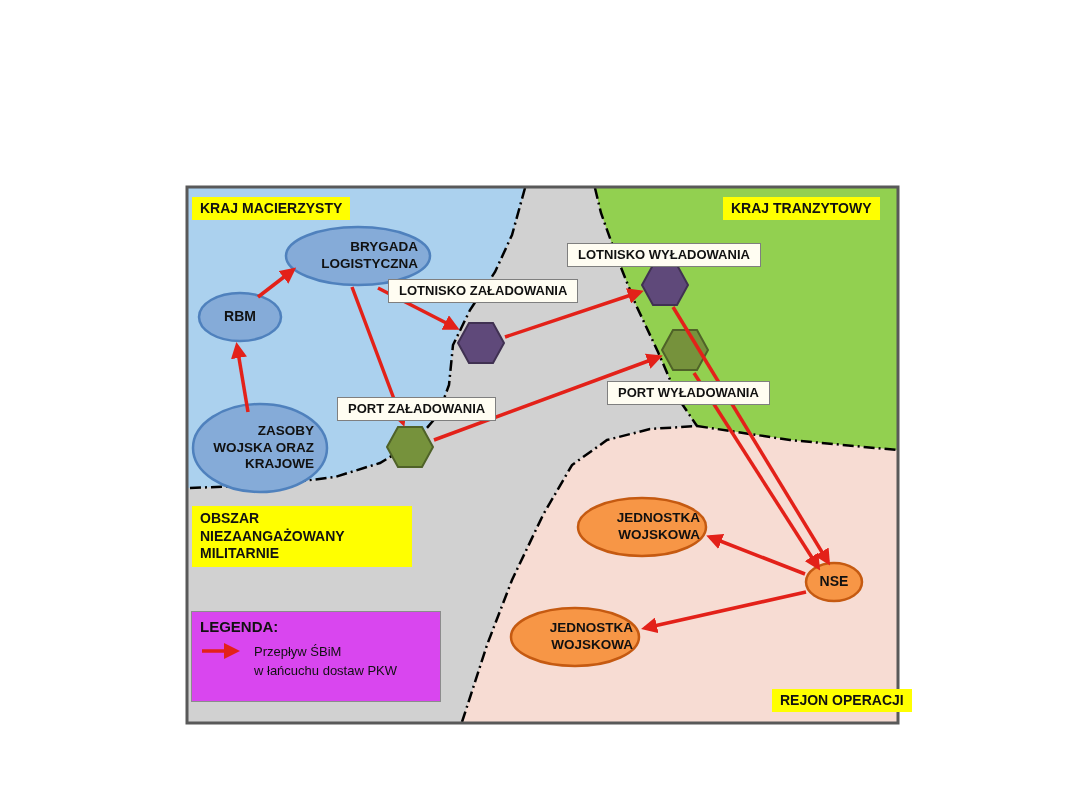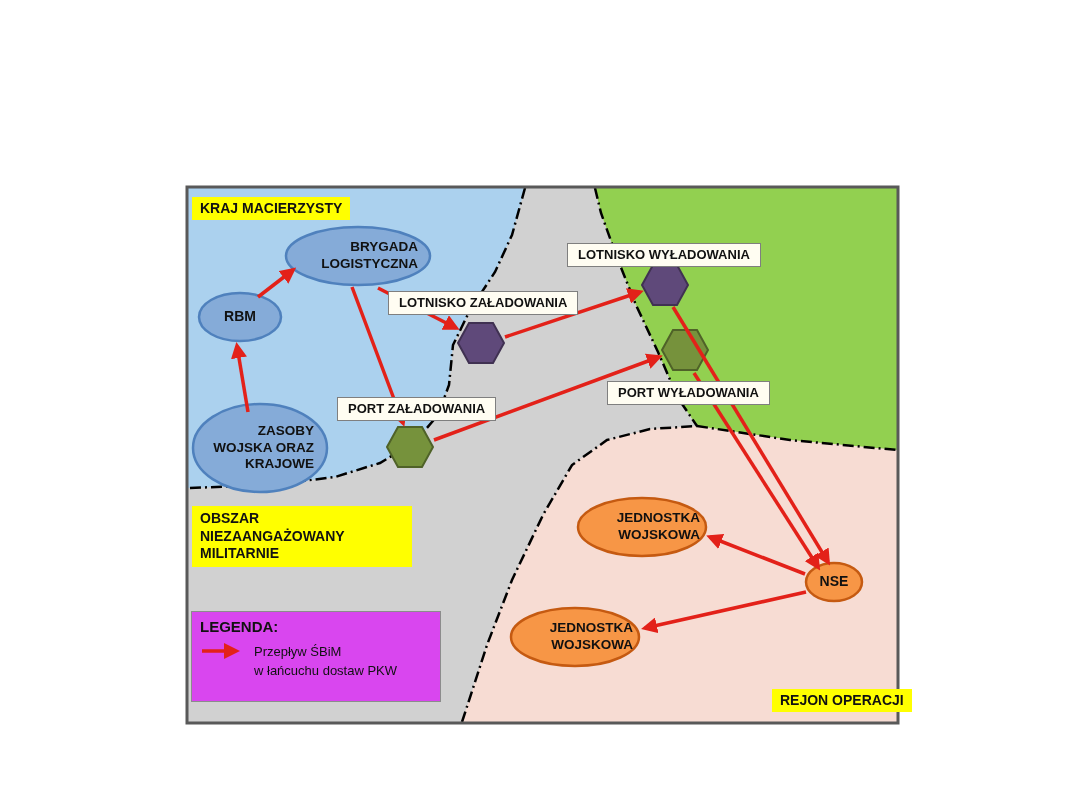--- a/index.html
+++ b/index.html
@@ -81,25 +81,26 @@
       <line class="flow" x1="673" y1="307" x2="828" y2="562" marker-end="url(#arrowhead)"></line>
       <line class="flow" x1="694" y1="373" x2="818" y2="567" marker-end="url(#arrowhead)"></line>
       <line class="flow" x1="805" y1="574" x2="710" y2="537" marker-end="url(#arrowhead)"></line>
       <line class="flow" x1="806" y1="592" x2="645" y2="628" marker-end="url(#arrowhead)"></line>
     </g>
 
     <rect x="187" y="187" width="711" height="536" fill="none" stroke="#595959" stroke-width="3"></rect>
   </svg>
 
   <div class="lbl region-tag" style="left:192px;top:197px;">KRAJ MACIERZYSTY</div>
+  <div class="lbl region-tag" style="left:723px;top:197px;">KRAJ TRANZYTOWY</div>
   <div class="lbl region-tag wrap" style="left:192px;top:506px;width:204px;padding:4px 8px;">OBSZAR NIEZAANGAŻOWANY MILITARNIE</div>
   <div class="lbl region-tag" style="left:772px;top:689px;">REJON OPERACJI</div>
 
   <div class="lbl site-tag" style="left:567px;top:243px;">LOTNISKO WYŁADOWANIA</div>
-  <div class="lbl site-tag" style="left:388px;top:291px;">LOTNISKO ZAŁADOWANIA</div>
+  <div class="lbl site-tag" style="left:388px;top:279px;">LOTNISKO ZAŁADOWANIA</div>
   <div class="lbl site-tag" style="left:337px;top:397px;">PORT ZAŁADOWANIA</div>
   <div class="lbl site-tag" style="left:607px;top:381px;">PORT WYŁADOWANIA</div>
 
   <div class="lbl node-lbl" style="left:298px;top:228px;width:120px;height:56px;">BRYGADA LOGISTYCZNA</div>
   <div class="lbl node-lbl big" style="left:200px;top:297px;width:80px;height:40px;">RBM</div>
   <div class="lbl node-lbl" style="left:206px;top:413px;width:108px;height:70px;">ZASOBY WOJSKA ORAZ KRAJOWE</div>
   <div class="lbl node-lbl" style="left:584px;top:501px;width:116px;height:52px;">JEDNOSTKA WOJSKOWA</div>
   <div class="lbl node-lbl" style="left:517px;top:611px;width:116px;height:52px;">JEDNOSTKA WOJSKOWA</div>
   <div class="lbl node-lbl big" style="left:804px;top:564px;width:60px;height:36px;">NSE</div>
 

